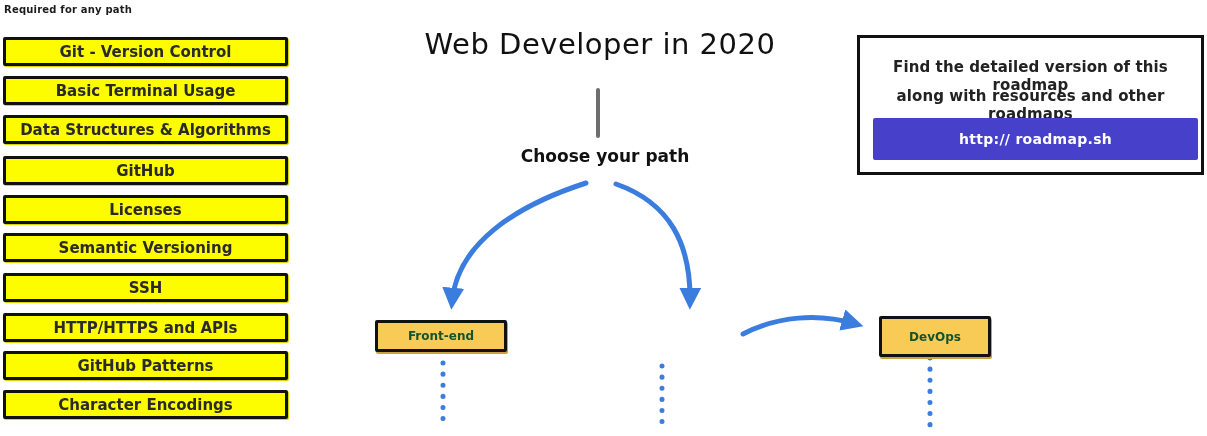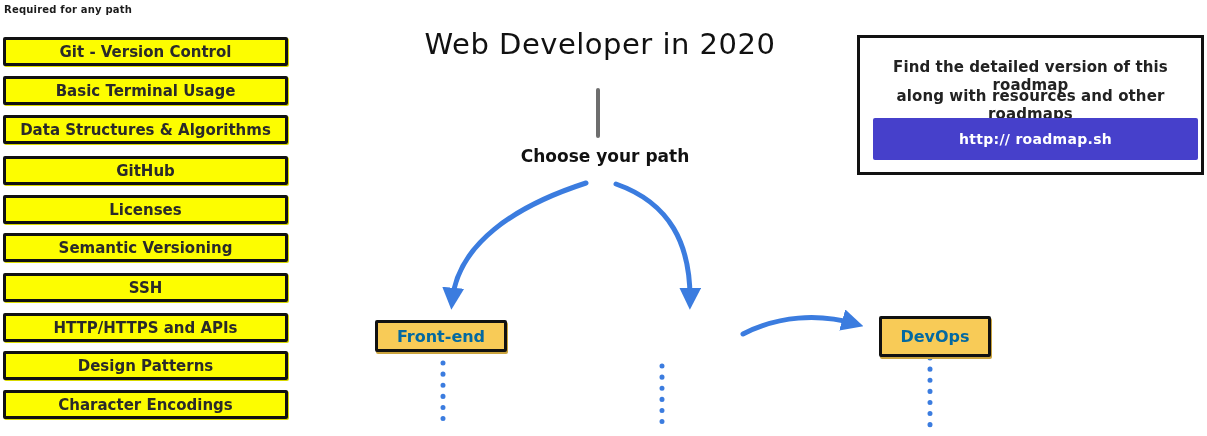--- a/index.html
+++ b/index.html
@@ -70,23 +70,23 @@
   }
 
   .path-node {
     position: absolute;
     background: var(--path-node);
     border: 3px solid var(--node-border);
     border-radius: 2px;
     display: flex;
     align-items: center;
     justify-content: center;
-    font-size: 16px;
-    font-weight: bold;
-    color: #0369a1;
+    font-size: 12px;
+    font-weight: bold;
+    color: #14532d;
     cursor: pointer;
     box-shadow: 1px 2px 0 #caa33e;
   }
   .path-frontend { left: 375px; top: 320px; width: 132px; height: 32px; }
   .path-backend  { left: 613px; top: 322px; width: 122px; height: 31px; }
   .path-devops   { left: 879px; top: 316px; width: 112px; height: 41px; }
 
   .info-box {
     position: absolute;
     left: 857px; top: 35px;
@@ -173,21 +173,21 @@
   <div class="required-header">Required for any path</div>
 
   <div class="req-node" style="top:37px">Git - Version Control</div>
   <div class="req-node" style="top:76px">Basic Terminal Usage</div>
   <div class="req-node" style="top:115px">Data Structures &amp; Algorithms</div>
   <div class="req-node" style="top:156px">GitHub</div>
   <div class="req-node" style="top:195px">Licenses</div>
   <div class="req-node" style="top:233px">Semantic Versioning</div>
   <div class="req-node" style="top:273px">SSH</div>
   <div class="req-node" style="top:313px">HTTP/HTTPS and APIs</div>
-  <div class="req-node" style="top:351px">Design Patterns</div>
+  <div class="req-node" style="top:351px">GitHub Patterns</div>
   <div class="req-node" style="top:390px">Character Encodings</div>
 
   <h1 class="main-title">Web Developer in 2020</h1>
   <div class="choose-label">Choose your path</div>
 
   <div class="path-node path-frontend">Front-end</div>
   <div class="path-node path-devops">DevOps</div>
 
   <div class="info-box">
     <div class="info-line info-line1">Find the detailed version of this roadmap</div>

